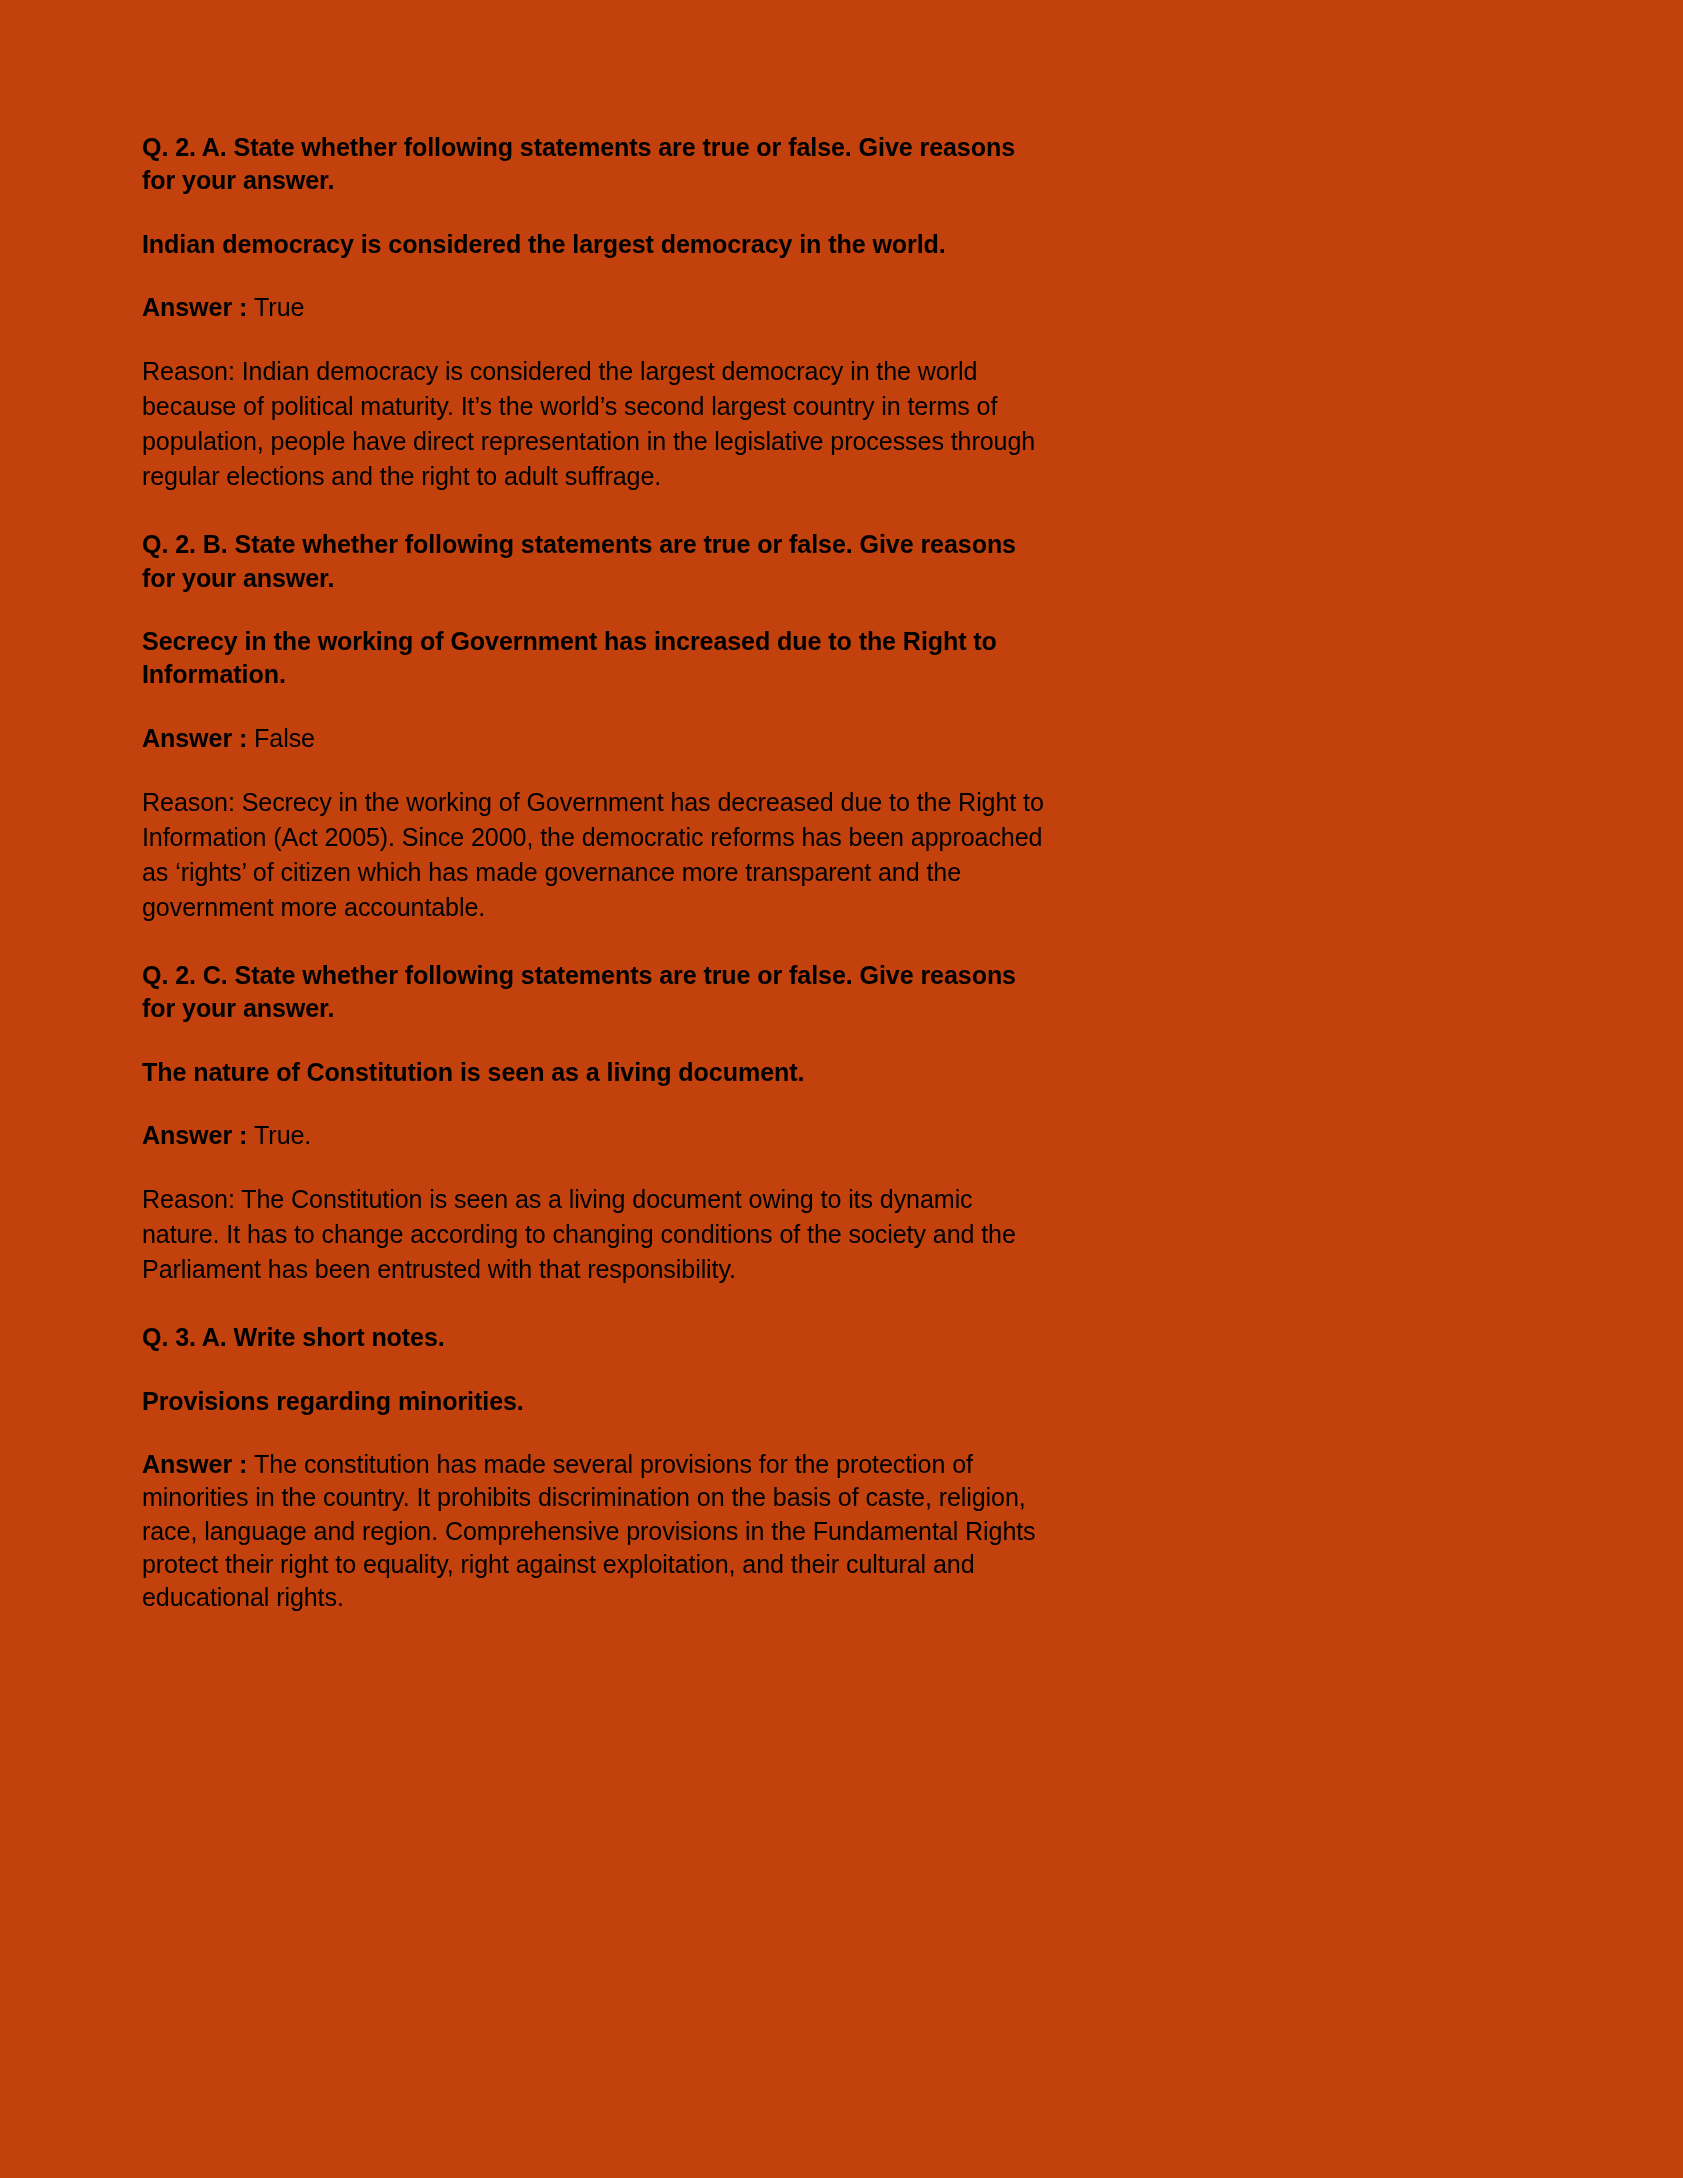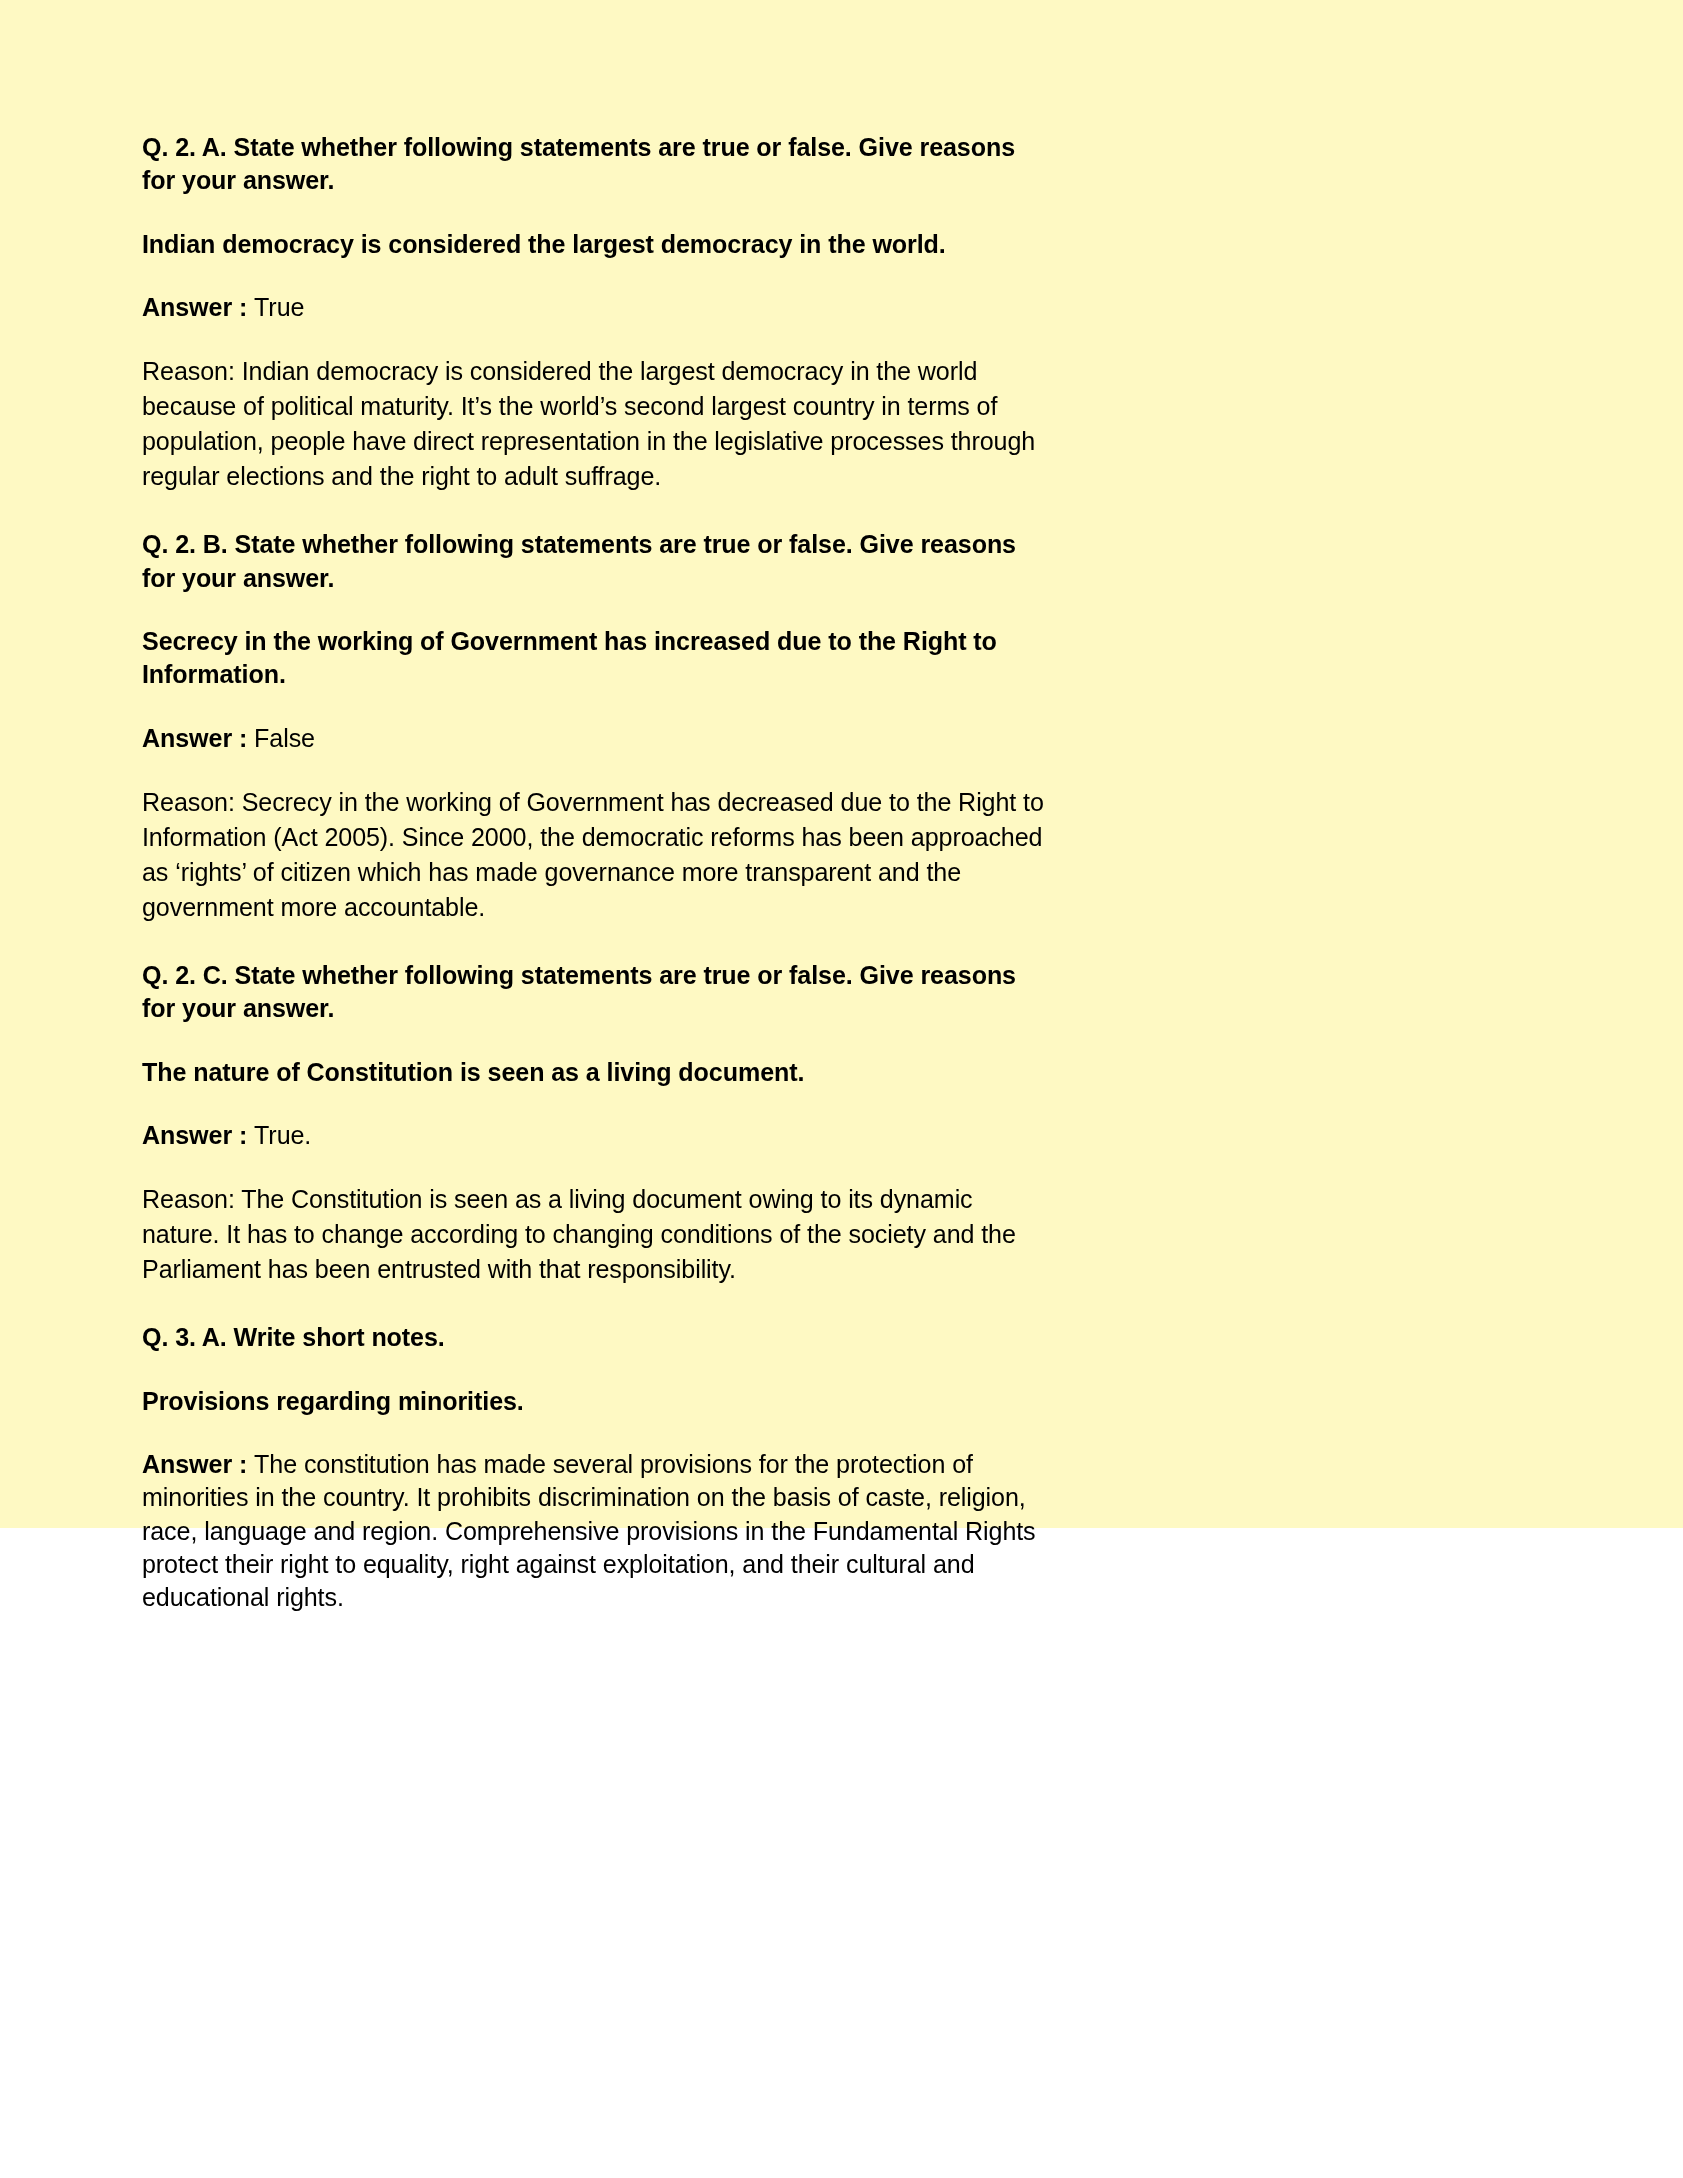--- a/index.html
+++ b/index.html
@@ -11,22 +11,22 @@
     width: 1683px;
     height: 2178px;
     font-family: "Liberation Sans", "DejaVu Sans", sans-serif;
     color: #000000;
     -webkit-font-smoothing: antialiased;
   }
 
   .page {
     position: relative;
     width: 1683px;
-    height: 1528px;
-    background: #fef9c3;
+    height: 2178px;
+    background: #c2410c;
     box-sizing: border-box;
   }
 
   .doc-body {
     position: absolute;
     left: 142px;
     top: 131px;
     width: 911px;
   }
 

